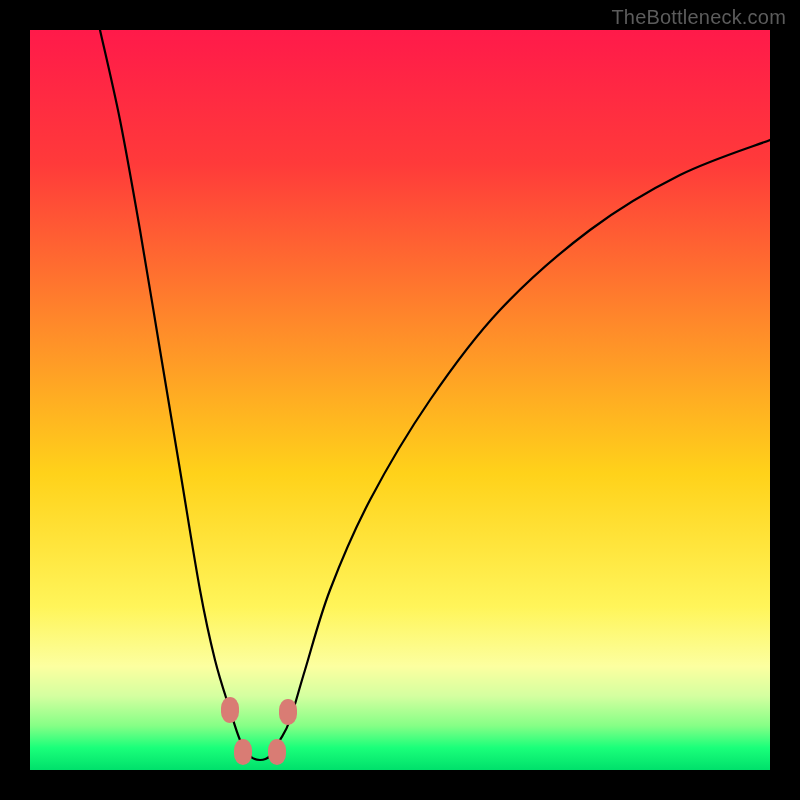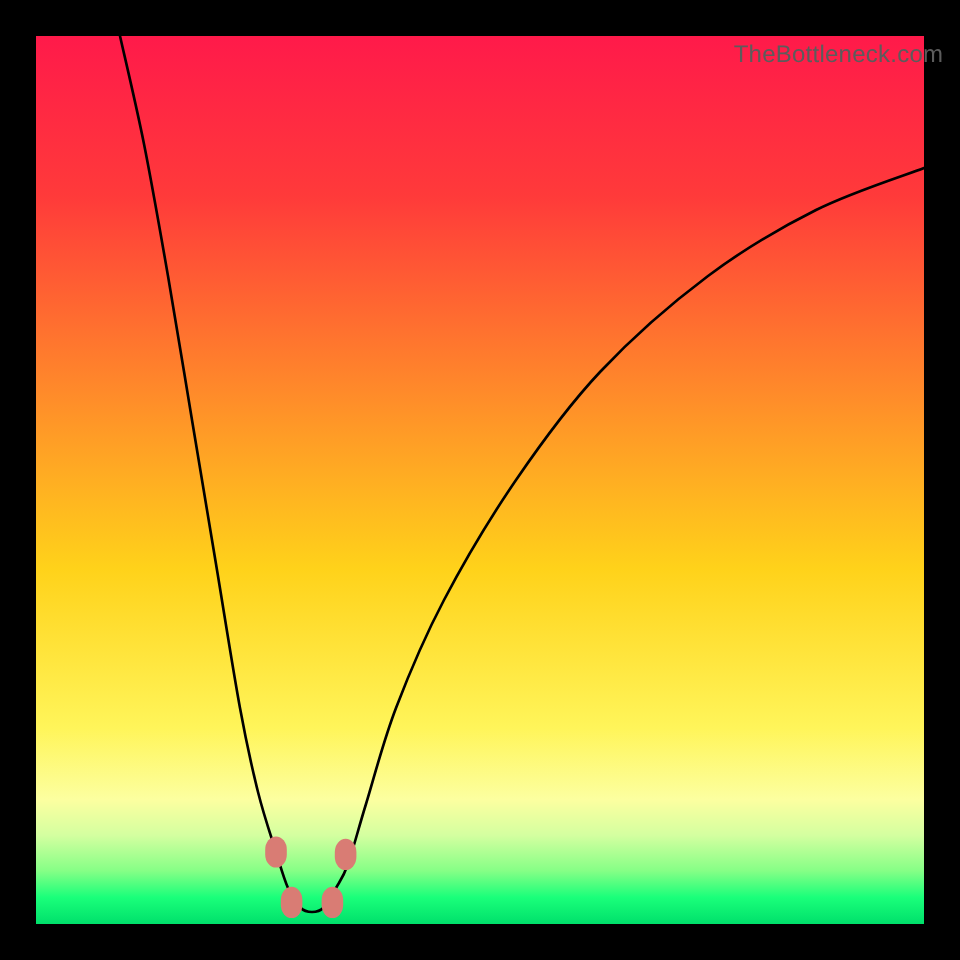--- a/index.html
+++ b/index.html
@@ -30,21 +30,20 @@
     inset: 0;
   }
   .watermark {
     position: absolute;
     top: 6px;
     right: 14px;
     color: #5c5c5c;
     font-size: 20px;
     font-weight: 500;
     letter-spacing: 0.2px;
-    margin-top: 29px;
   }
   svg.curve {
     position: absolute;
     inset: 0;
   }
 </style>
 </head>
 <body>
 
 <div class="frame">

